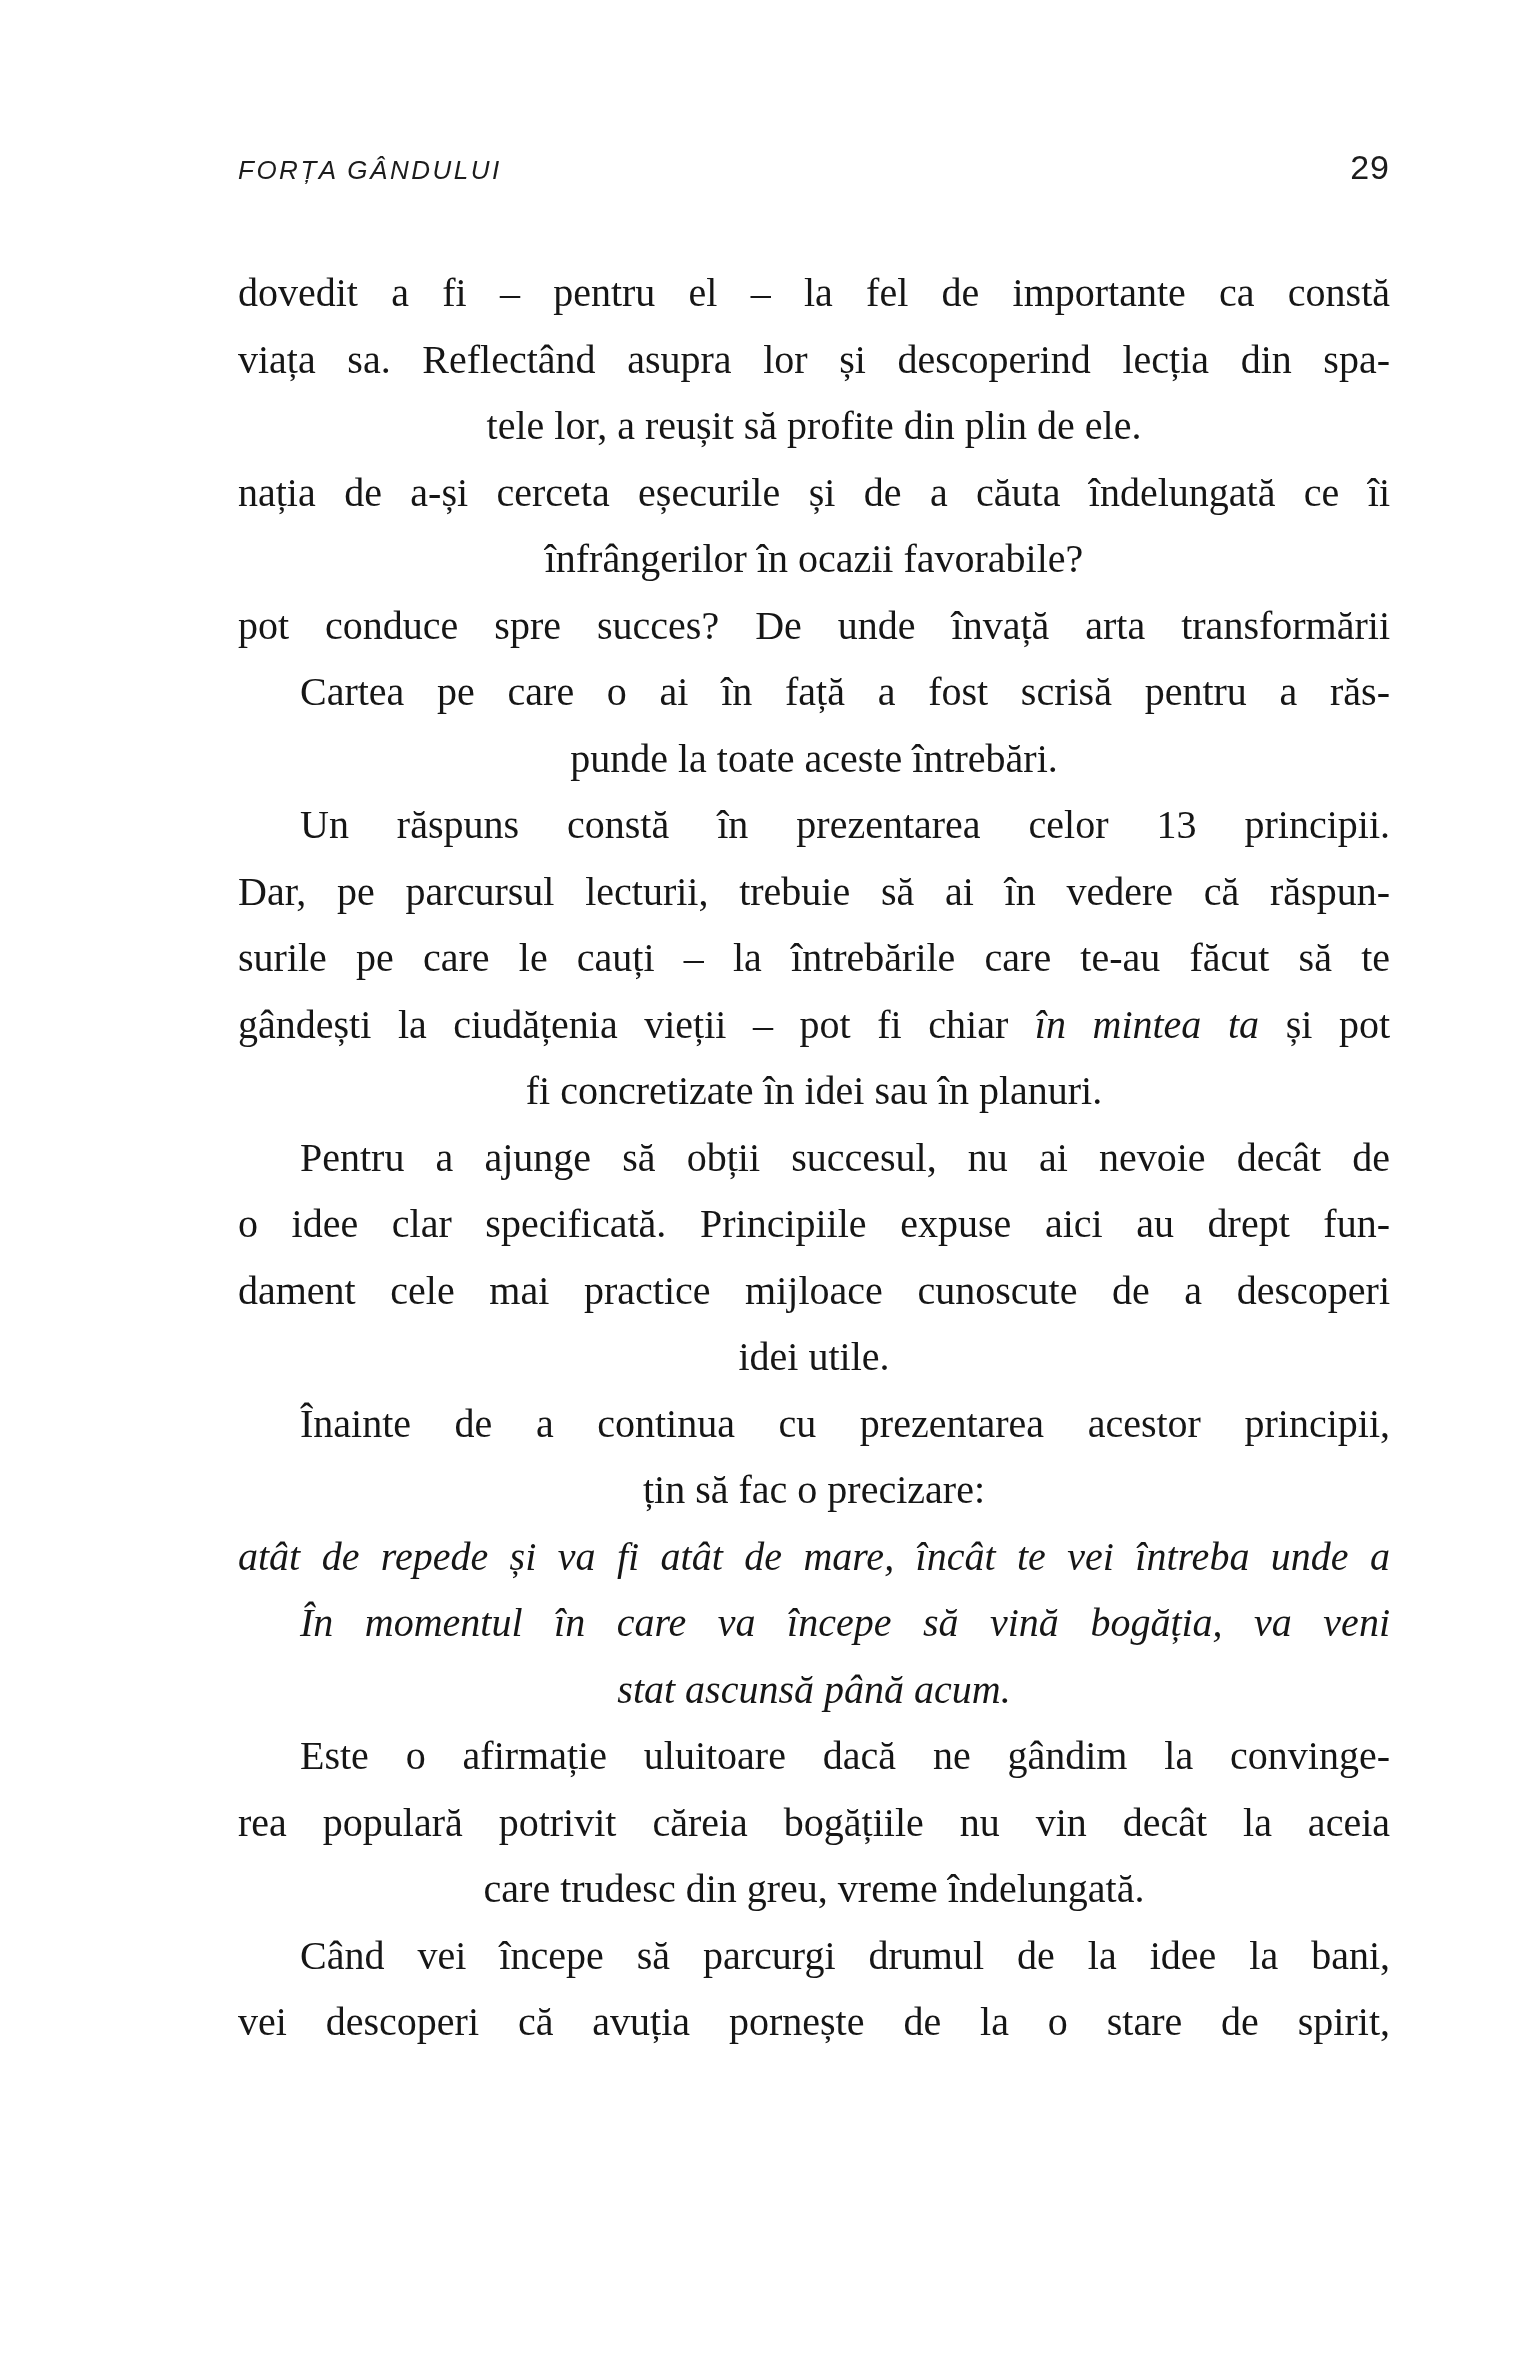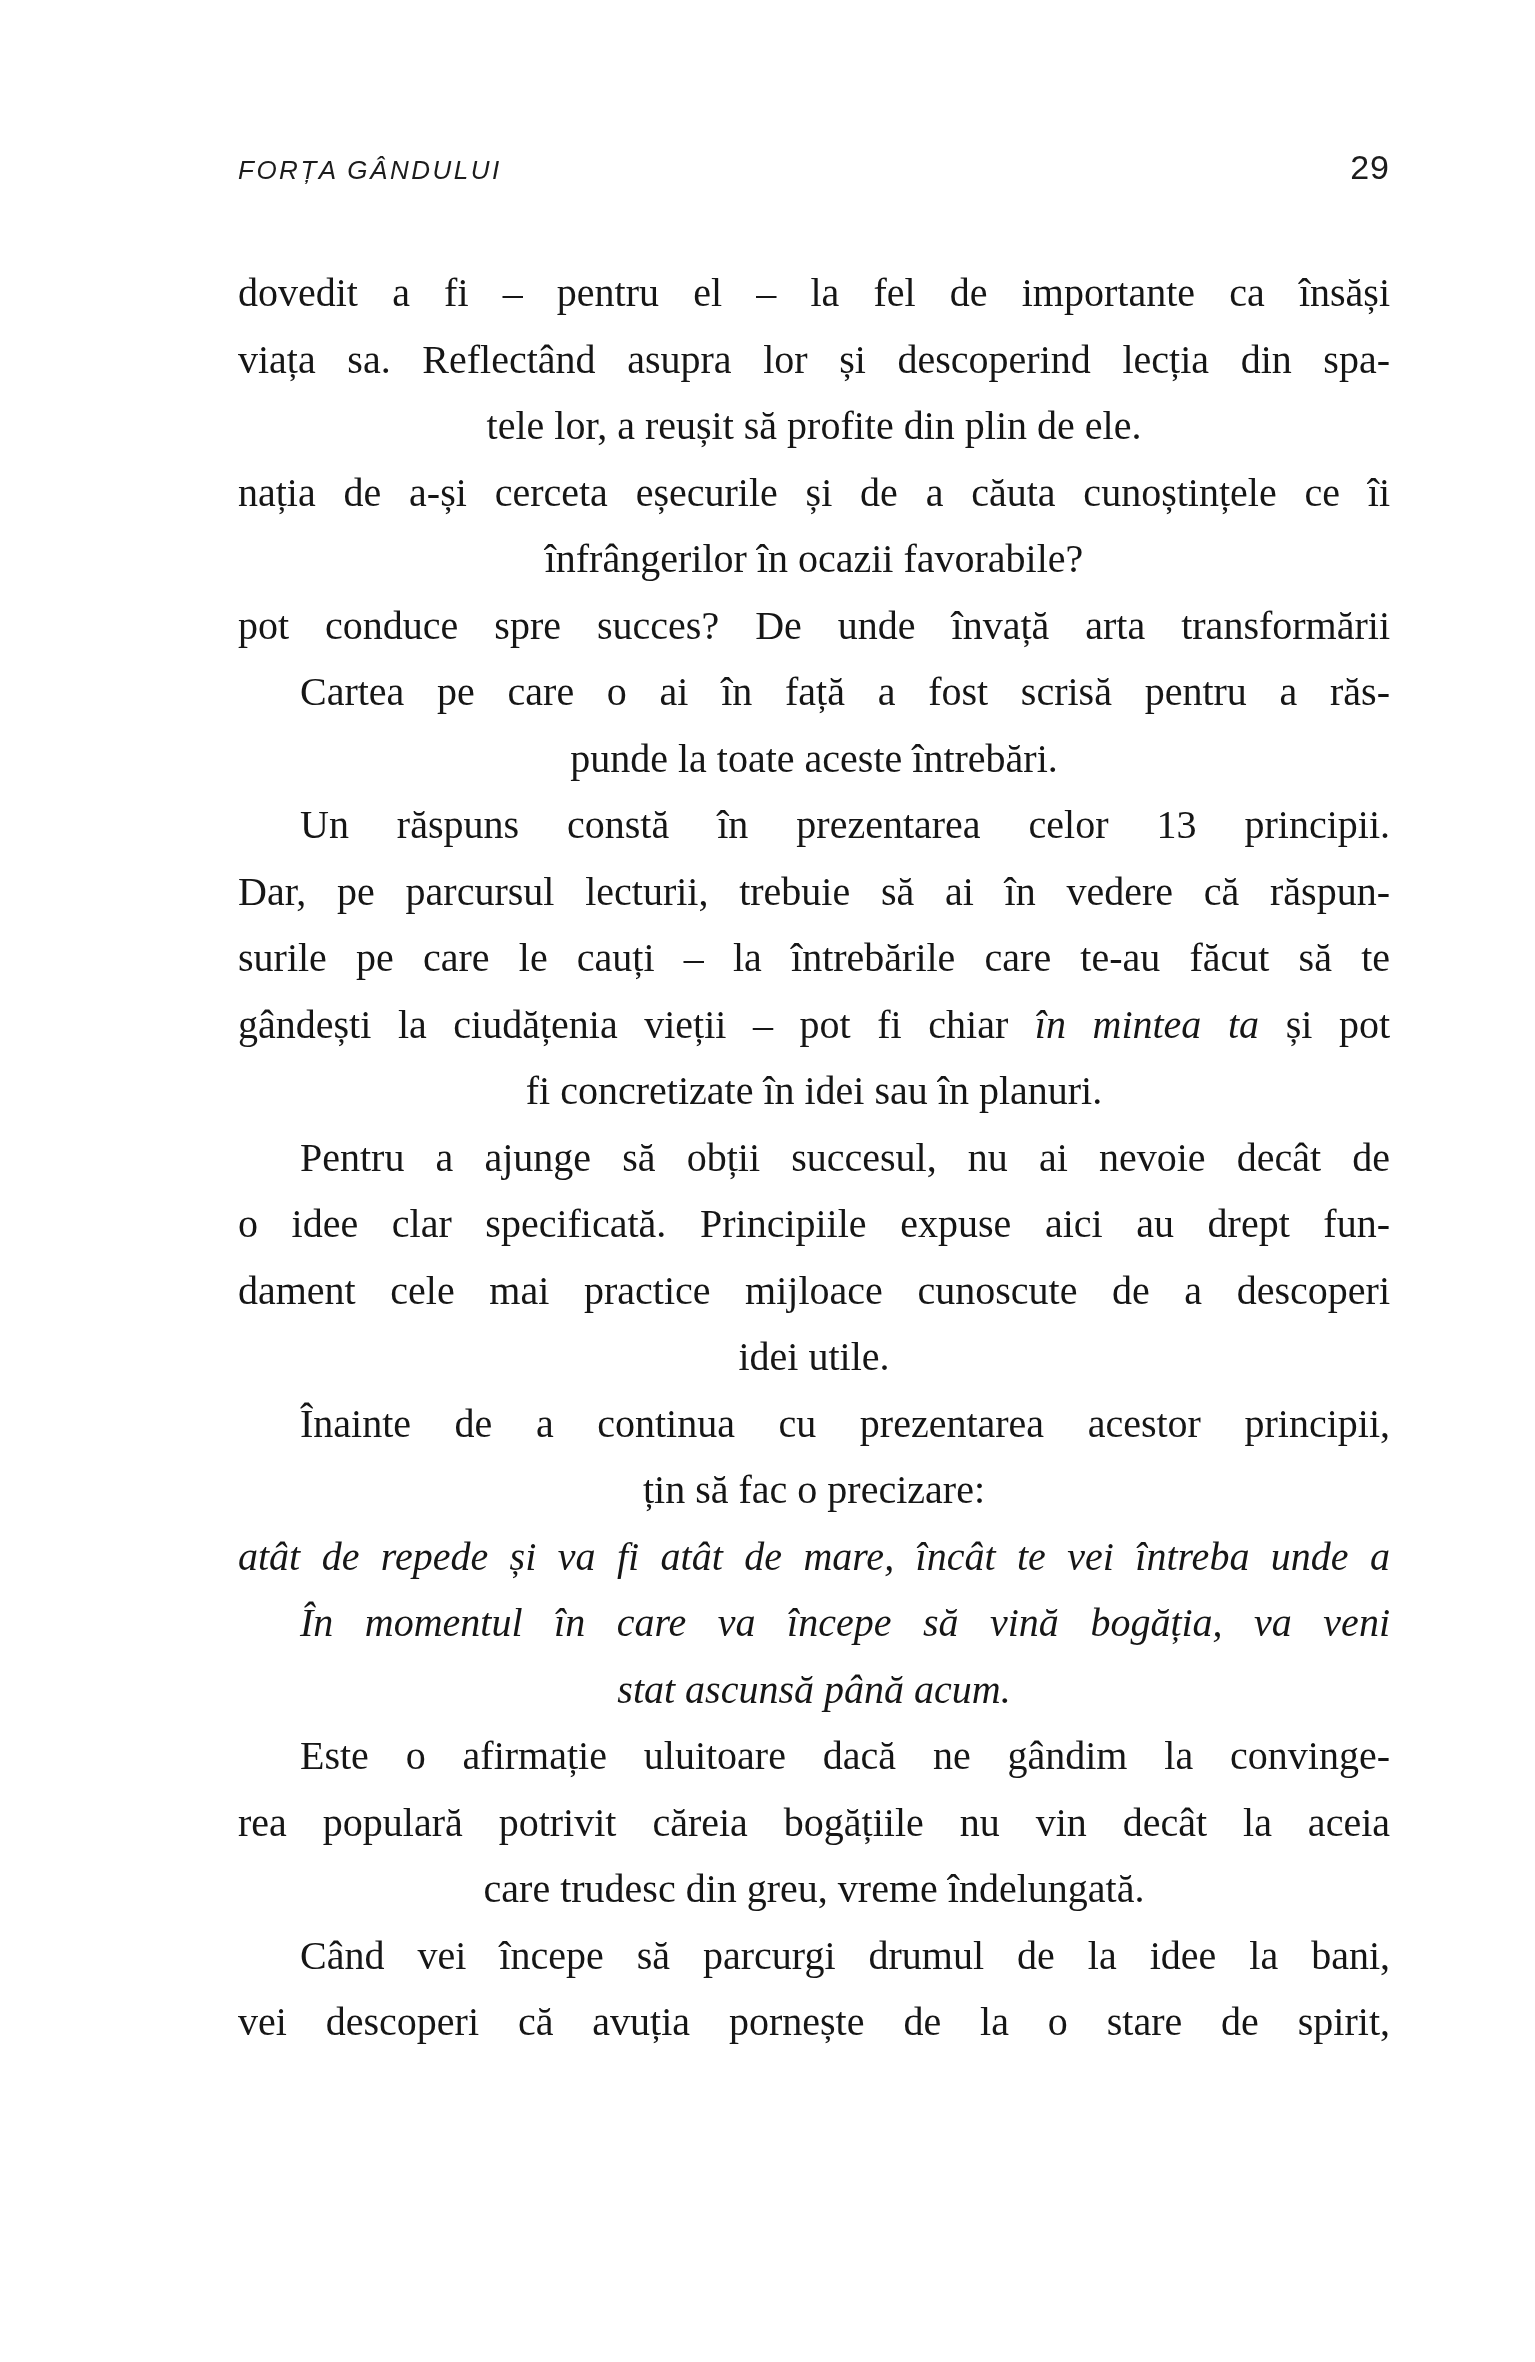--- a/index.html
+++ b/index.html
@@ -70,26 +70,26 @@
 
 <div class="book-page">
 
   <div class="page-header">
     <span class="running-title">FORȚA GÂNDULUI</span>
     <span class="page-number">29</span>
   </div>
 
   <div class="page-body">
       <div class="paragraph">
-        <div class="text-line just"><span class="">dovedit a fi – pentru el – la fel de importante ca însăși</span></div>
+        <div class="text-line just"><span class="">dovedit a fi – pentru el – la fel de importante ca constă</span></div>
         <div class="text-line just"><span class="">viața sa. Reflectând asupra lor și descoperind lecția din spa-</span></div>
         <div class="text-line"><span class="">tele lor, a reușit să profite din plin de ele.</span></div>
       </div>
       <div class="paragraph">
-        <div class="text-line just"><span class="">nația de a-și cerceta eșecurile și de a căuta cunoștințele ce îi</span></div>
+        <div class="text-line just"><span class="">nația de a-și cerceta eșecurile și de a căuta îndelungată ce îi</span></div>
         <div class="text-line"><span class="">înfrângerilor în ocazii favorabile?</span></div>
         <div class="text-line just"><span class="">pot conduce spre succes? De unde învață arta transformării</span></div>
       </div>
       <div class="paragraph">
         <div class="text-line just indent"><span class="">Cartea pe care o ai în față a fost scrisă pentru a răs-</span></div>
         <div class="text-line"><span class="">punde la toate aceste întrebări.</span></div>
       </div>
       <div class="paragraph">
         <div class="text-line just indent"><span class="">Un răspuns constă în prezentarea celor 13 principii.</span></div>
         <div class="text-line just"><span class="">Dar, pe parcursul lecturii, trebuie să ai în vedere că răspun-</span></div>

